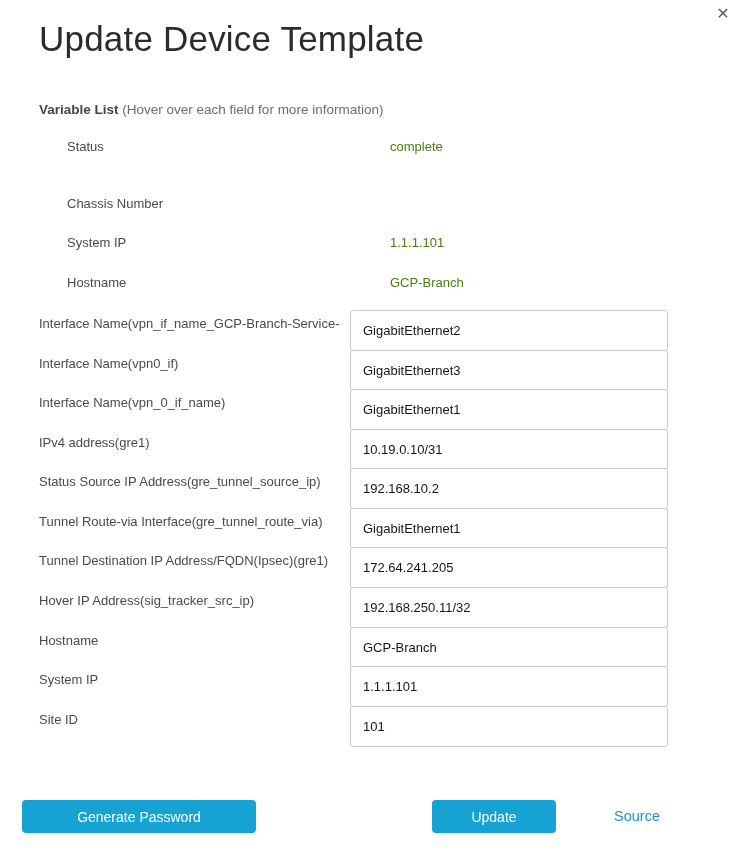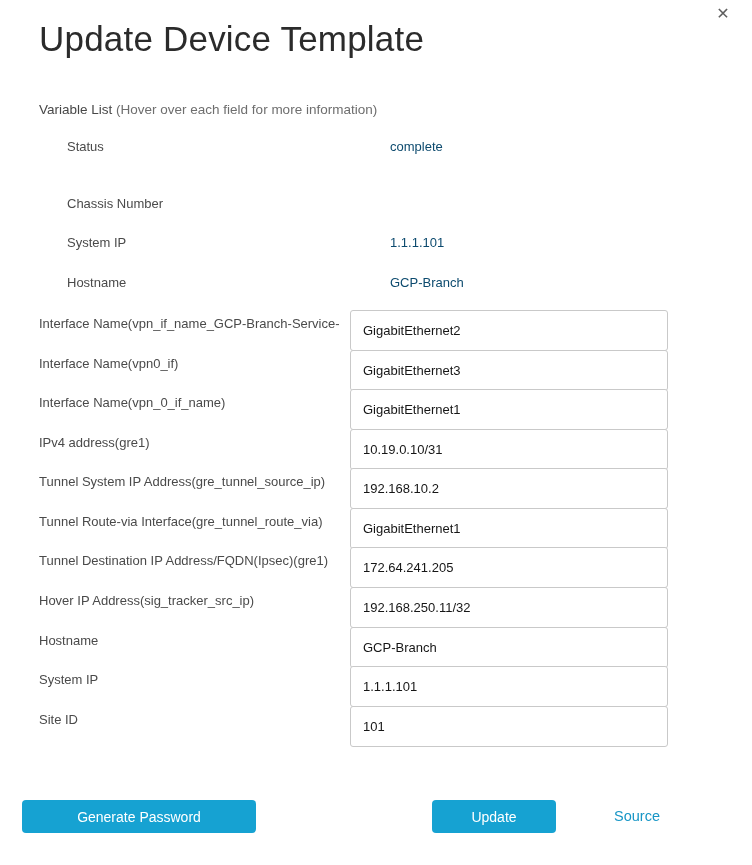--- a/index.html
+++ b/index.html
@@ -15,37 +15,37 @@
 
   .dialog-title {
     position:absolute; left:39px; top:19px;
     font-size:35px; font-weight:400; color:#2b2b2b; letter-spacing:0.2px;
   }
 
   .section-header {
     position:absolute; left:39px; top:102px;
     font-size:13.5px; color:#6e6e6e;
   }
-  .section-header .bold { font-weight:normal; color:#474747; }
+  .section-header .bold { font-weight:bold; color:#474747; }
 
   .row { position:absolute; left:0; right:0; }
   .row.static { height:18px;margin-left:28px; }
   .row.with-input { height:28px; }
 
   .row-label {
     position:absolute; left:39px; width:311px;
     font-size:13px; color:#4a4a4a;
     white-space:nowrap; overflow:hidden;
   }
   .row.static .row-label { line-height:18px; }
   .row.with-input .row-label { line-height:28px; }
 
   .row-value {
     position:absolute; left:362px;
-    font-size:13px; color:#0c4a6e; line-height:18px;
+    font-size:13px; color:#4d7c0f; line-height:18px;
     white-space:nowrap;
   }
 
   .row-input {
     position:absolute; left:350px; width:318px; height:41px;
     border:1px solid #c9c9c9; border-radius:3px;
     padding:0 12px; font-size:13px; color:#161616;
     font-family:"Liberation Sans", sans-serif;
     background:#ffffff; outline:none;
   }
@@ -102,21 +102,21 @@
 </div>
 <div class="row with-input" style="top:389px">
   <span class="row-label">Interface Name(vpn_0_if_name)</span>
   <input class="row-input" type="text" value="GigabitEthernet1" style="">
 </div>
 <div class="row with-input" style="top:429px">
   <span class="row-label">IPv4 address(gre1)</span>
   <input class="row-input" type="text" value="10.19.0.10/31" style="">
 </div>
 <div class="row with-input" style="top:468px">
-  <span class="row-label">Tunnel System IP Address(gre_tunnel_source_ip)</span>
+  <span class="row-label">Status Source IP Address(gre_tunnel_source_ip)</span>
   <input class="row-input" type="text" value="192.168.10.2" style="">
 </div>
 <div class="row with-input" style="top:508px">
   <span class="row-label">Tunnel Route-via Interface(gre_tunnel_route_via)</span>
   <input class="row-input" type="text" value="GigabitEthernet1" style="">
 </div>
 <div class="row with-input" style="top:547px">
   <span class="row-label">Tunnel Destination IP Address/FQDN(Ipsec)(gre1)</span>
   <input class="row-input" type="text" value="172.64.241.205" style="">
 </div>

